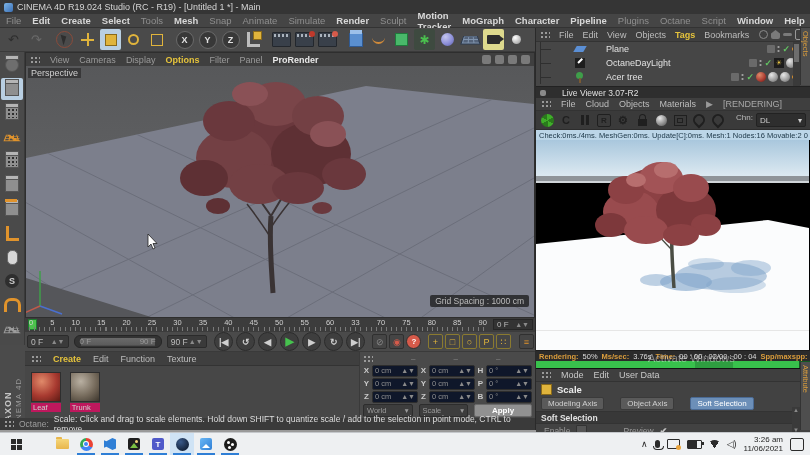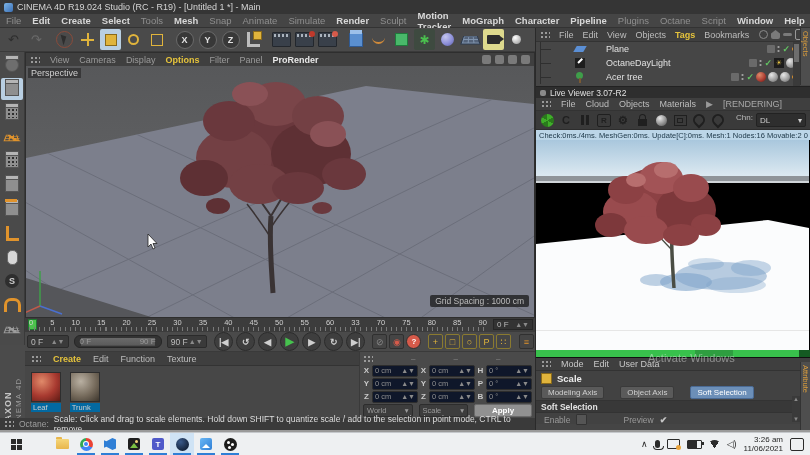--- a/index.html
+++ b/index.html
@@ -113,21 +113,21 @@
   .brand{left:0;top:345px;width:25px;height:85px;background:#4b4b4b;display:flex;justify-content:center;gap:1px;padding-top:4px;box-sizing:border-box;}
   .vtext{writing-mode:vertical-rl;transform:rotate(180deg);font-size:8px;color:#9a9a9a;letter-spacing:1px;}
   .vtext.b{font-weight:bold;color:#c5c5c5;font-size:9px;}
   .mats{left:25px;top:352px;width:335px;height:68px;background:#474747;border-right:1px solid #3a3a3a;box-sizing:border-box;}
   .mats-menu{height:13px;background:#3f3f3f;display:flex;align-items:center;gap:12px;padding:0 6px;font-size:9px;border-bottom:1px solid #333;}
   .mm{color:#bdbdbd;} .mm.hl{color:#e5c33c;font-weight:bold;}
   .mat{width:30px;height:40px;margin:6px 0 0 6px;display:inline-block;}
   .mat .ball{width:28px;height:28px;border:1px solid #2e2e2e;}
   .ball.leaf{background:radial-gradient(circle at 35% 30%,#e08a6a,#a83a30 55%,#5e1a14);}
   .ball.trunk{background:radial-gradient(circle at 35% 30%,#b9b0a2,#776c5d 55%,#3c352c);}
-  .mat .mname{margin-top:1px;background:#0369a1;color:#cfcfcf;font-size:7.5px;text-align:left;padding:0 2px;height:9px;line-height:9px;}
+  .mat .mname{margin-top:1px;background:#be185d;color:#cfcfcf;font-size:7.5px;text-align:left;padding:0 2px;height:9px;line-height:9px;}
   .burger{width:10px;height:8px;background:radial-gradient(circle,#9a9a9a 1px,transparent 1.2px);background-size:4px 4px;flex:none;}
 
   .coords{left:360px;top:352px;width:175px;height:68px;background:#4a4a4a;box-sizing:border-box;padding:2px 3px;font-size:8px;}
   .chead{display:flex;gap:38px;color:#8a8a8a;height:9px;align-items:center;margin-bottom:1px;}
   .crow{display:flex;align-items:center;height:13px;gap:2px;}
   .clabel{width:7px;font-weight:bold;color:#c9c9c9;text-align:center;}
   .cfield{width:40px;height:10px;background:#0f172a;border:1px solid #2d2d2d;color:#8f8f8f;font-size:7.5px;
     display:flex;align-items:center;justify-content:space-between;padding:0 2px;border-radius:2px;}
   .csel{width:46px;height:11px;background:#3d3d3d;border:1px solid #2d2d2d;color:#9a9a9a;font-size:7.5px;
     display:flex;align-items:center;justify-content:space-between;padding:0 3px;border-radius:2px;}
@@ -163,21 +163,21 @@
   .tagball{width:10px;height:10px;border-radius:50%;flex:none;}
   .tag-red{background:radial-gradient(circle at 35% 30%,#e08a6a,#a83a30 60%,#5e1a14);}
   .tag-gray{background:radial-gradient(circle at 35% 30%,#e8e8e8,#9a9a9a 60%,#606060);}
   .tag-sun{width:10px;height:10px;background:#1c1c1c;color:#e8c545;font-size:7px;display:flex;align-items:center;justify-content:center;flex:none;}
   .odot{width:4px;height:4px;border-radius:50%;background:#e0932c;flex:none;}
   .om-scroll{position:absolute;right:10px;top:0;width:7px;height:44px;background:#3a3a3a;}
   .om-thumb{position:absolute;right:1px;top:2px;width:5px;height:18px;background:#6d6d6d;}
   .sidetab{position:absolute;right:0;width:10px;background:#4e4e4e;border-left:1px solid #333;
     display:flex;align-items:flex-start;justify-content:center;padding-top:3px;box-sizing:border-box;}
   .sidetab .vtab{writing-mode:vertical-rl;font-size:7.5px;color:#d99c3c;}
-  .lv-title{height:11px;background:#2e2e2e;display:flex;align-items:center;gap:4px;padding:0 4px;
+  .lv-title{height:11px;background:#2e2e2e;display:flex;align-items:center;gap:16px;padding:0 4px;
     font-size:8.5px;color:#e0e0e0;border-top:1px solid #222;}
   .lv-menu{height:12px;background:#3f3f3f;display:flex;align-items:center;gap:10px;padding:0 5px;font-size:9px;border-bottom:1px solid #333;}
   .lv-toolbar{height:18px;background:#3a3a3a;display:flex;align-items:center;gap:5px;padding:0 4px;border-bottom:1px solid #2d2d2d;}
   .lvi{width:14px;height:14px;display:flex;align-items:center;justify-content:center;color:#1f1f1f;
     font-weight:bold;font-size:11px;flex:none;}
   .fan{width:13px;height:13px;border-radius:50%;background:conic-gradient(#3fae29 0 60deg,#2a7a1c 60deg 120deg,#3fae29 120deg 180deg,#2a7a1c 180deg 240deg,#3fae29 240deg 300deg,#2a7a1c 300deg 360deg);}
   .pausebar{display:flex;gap:2px;} .pausebar i{width:3px;height:10px;background:#1f1f1f;}
   .rbox{width:12px;height:11px;border:1.5px solid #1f1f1f;border-radius:2px;font-size:8px;display:flex;align-items:center;justify-content:center;}
   .lockb{width:9px;height:7px;background:#1f1f1f;position:relative;margin-top:4px;}
   .lockb:before{content:"";position:absolute;left:1px;top:-5px;width:5px;height:5px;border:1.5px solid #1f1f1f;border-bottom:none;border-radius:4px 4px 0 0;}
@@ -812,20 +812,30 @@
           <ellipse cx="75" cy="85" rx="16" ry="12" fill="#7d383b"></ellipse>
           <ellipse cx="170" cy="85" rx="15" ry="11" fill="#8c4144"></ellipse>
           <ellipse cx="110" cy="90" rx="22" ry="14" fill="#994b4e"></ellipse>
           <ellipse cx="145" cy="95" rx="18" ry="11" fill="#8c4144"></ellipse>
           <ellipse cx="130" cy="30" rx="12" ry="8" fill="#b76e6e"></ellipse>
           <ellipse cx="100" cy="40" rx="10" ry="7" fill="#b76e6e"></ellipse>
         </g>
       </svg>
     </div>
 
+    <div class="lv-status">
+      <b>Rendering:</b>
+      <span>50%</span>
+      <b>Ms/sec:</b>
+      <span>3.76s</span>
+      <b>Time:</b>
+      <span>00 : 00 : 02/00 : 00 : 04</span>
+      <b>Spp/maxspp:</b>
+
+    </div>
     <div class="progress"></div>
 
     <div class="attrs">
       <div class="at-menu">
         <span class="burger"></span>
         <span>Mode</span>
         <span>Edit</span>
         <span>User Data</span>
       </div>
       <div class="at-tool">

